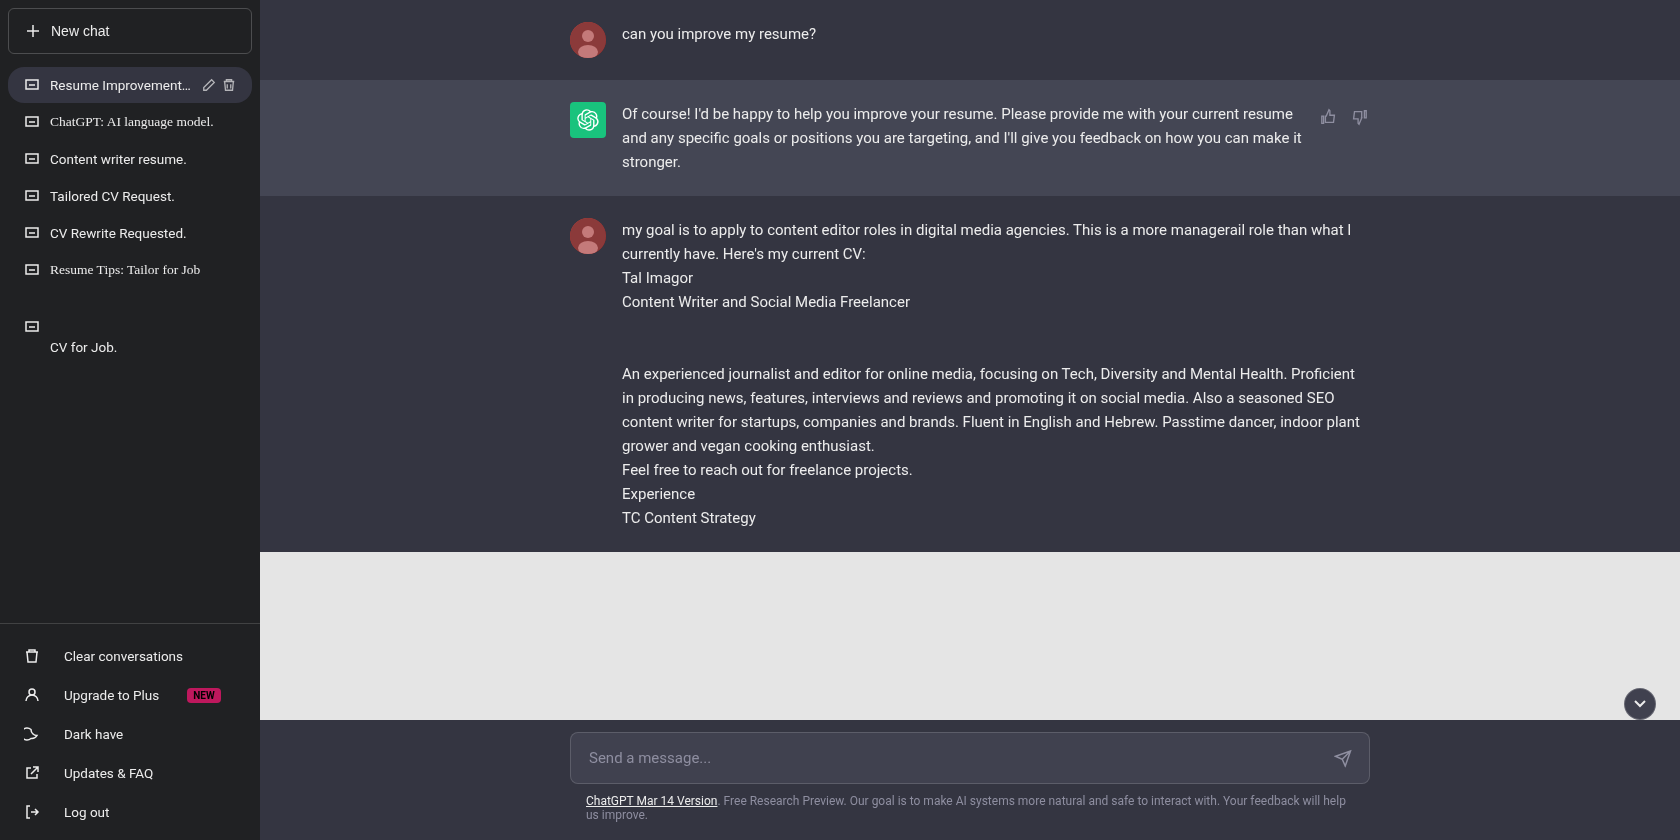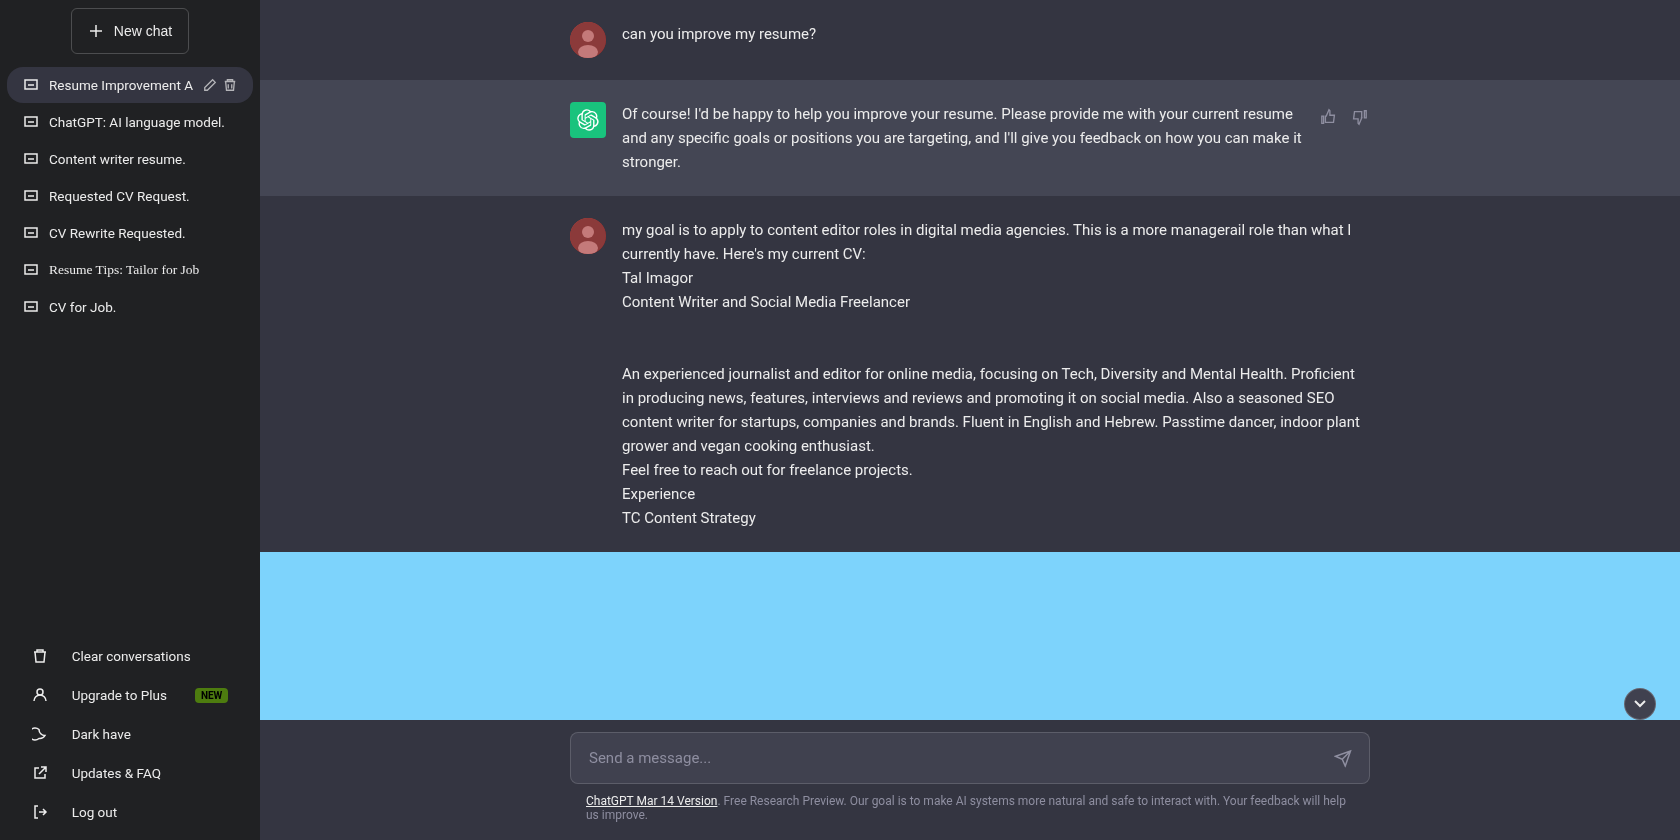--- a/index.html
+++ b/index.html
@@ -15,21 +15,20 @@
 
     
     .sidebar {
       width: 260px;
       min-width: 260px;
       background: #202123;
       display: flex;
       flex-direction: column;
       height: 100%;
       overflow: hidden;
-      align-items: center;
     }
 
     .new-chat-btn {
       display: flex;
       align-items: center;
       gap: 10px;
       padding: 14px 16px;
       border: 1px solid rgba(255,255,255,0.2);
       border-radius: 6px;
       margin: 8px;
@@ -95,36 +94,36 @@
       gap: 24px;
       padding: 11px 16px;
       cursor: pointer;
       font-size: 13.5px;
       color: #ececec;
       border-radius: 6px;
       margin: 1px 8px;
     }
 
     .new-badge {
-      background: #4d7c0f;
+      background: #be185d;
       color: #000;
       font-size: 10px;
       font-weight: 700;
       padding: 2px 6px;
       border-radius: 4px;
       margin-left: 4px;
     }
 
     
     .main {
       flex: 1;
       display: flex;
       flex-direction: column;
       height: 100%;
-      background: #7dd3fc;
+      background: #e5e5e5;
       position: relative;
     }
 
     .chat-messages {
       flex: 1;
       overflow-y: auto;
       padding-bottom: 20px;
     }
 
     .message-row {
@@ -312,41 +311,41 @@
       </div>
     </div>
 
     <div class="chat-item">
       <span class="icon-chat">
         <svg width="16" height="16" viewBox="0 0 16 16" fill="none" stroke="currentColor" stroke-width="1.5">
           <path d="M2 3h12v9H2z"></path>
             <line x1="5" y1="8" x2="11" y2="8"></line>
         </svg>
       </span>
-      <span style="flex:1;overflow:hidden;text-overflow:ellipsis;">ChatGPT: AI language model.</span>
+      <span style="flex:1;overflow:hidden;text-overflow:ellipsis;font-family:Liberation Serif, serif;">ChatGPT: AI language model.</span>
     </div>
 
     <div class="chat-item">
       <span class="icon-chat">
         <svg width="16" height="16" viewBox="0 0 16 16" fill="none" stroke="currentColor" stroke-width="1.5">
           <path d="M2 3h12v9H2z"></path>
             <line x1="5" y1="8" x2="11" y2="8"></line>
         </svg>
       </span>
       <span style="flex:1;overflow:hidden;text-overflow:ellipsis;">Content writer resume.</span>
     </div>
 
     <div class="chat-item">
       <span class="icon-chat">
         <svg width="16" height="16" viewBox="0 0 16 16" fill="none" stroke="currentColor" stroke-width="1.5">
           <path d="M2 3h12v9H2z"></path>
             <line x1="5" y1="8" x2="11" y2="8"></line>
         </svg>
       </span>
-      <span style="flex:1;overflow:hidden;text-overflow:ellipsis;">Requested CV Request.</span>
+      <span style="flex:1;overflow:hidden;text-overflow:ellipsis;">Tailored CV Request.</span>
     </div>
 
     <div class="chat-item">
       <span class="icon-chat">
         <svg width="16" height="16" viewBox="0 0 16 16" fill="none" stroke="currentColor" stroke-width="1.5">
           <path d="M2 3h12v9H2z"></path>
             <line x1="5" y1="8" x2="11" y2="8"></line>
         </svg>
       </span>
       <span style="flex:1;overflow:hidden;text-overflow:ellipsis;">CV Rewrite Requested.</span>
@@ -362,21 +361,21 @@
       <span style="flex:1;overflow:hidden;text-overflow:ellipsis;font-family:Liberation Serif, serif;">Resume Tips: Tailor for Job</span>
     </div>
 
     <div class="chat-item">
       <span class="icon-chat">
         <svg width="16" height="16" viewBox="0 0 16 16" fill="none" stroke="currentColor" stroke-width="1.5">
           <path d="M2 3h12v9H2z"></path>
             <line x1="5" y1="8" x2="11" y2="8"></line>
         </svg>
       </span>
-      <span style="flex:1;overflow:hidden;text-overflow:ellipsis;">CV for Job.</span>
+      <span style="flex:1;overflow:hidden;text-overflow:ellipsis;margin-top:40px;">CV for Job.</span>
     </div>
   </div>
 
   <div class="sidebar-divider"></div>
 
   <div class="sidebar-bottom">
     <div class="sidebar-btn">
       <svg width="16" height="16" viewBox="0 0 16 16" fill="none" stroke="currentColor" stroke-width="1.5">
         <path d="M2 4h12M5 4V2h6v2M3 4l1 10h8l1-10"></path>
       </svg>

